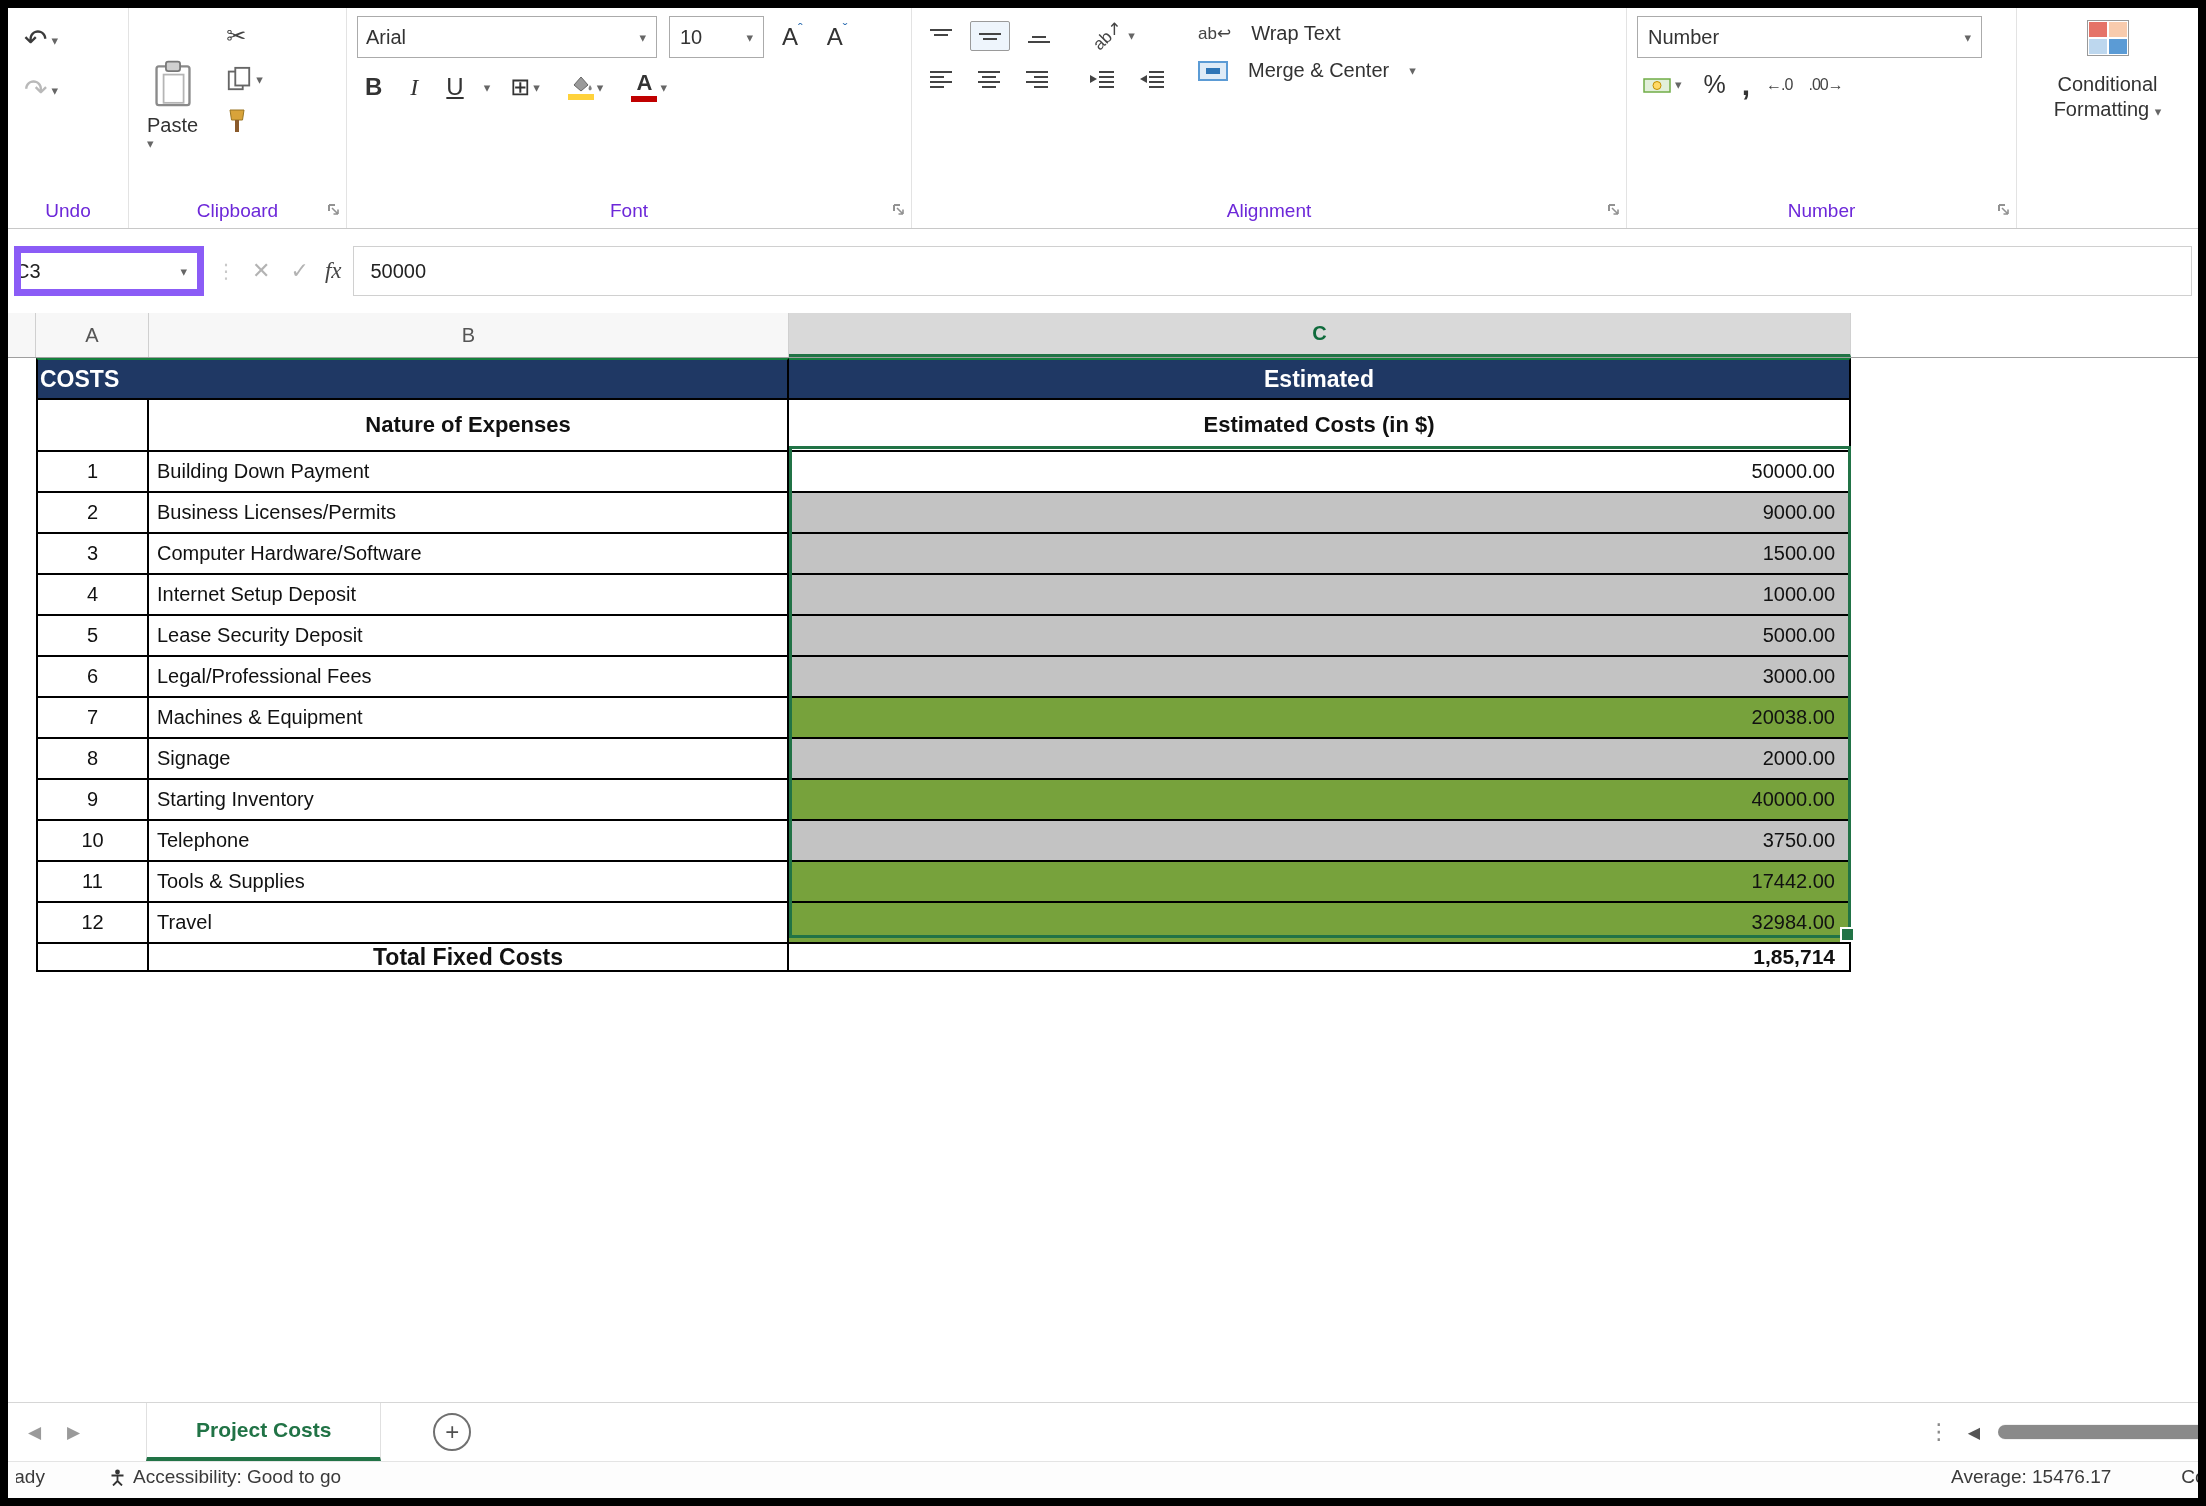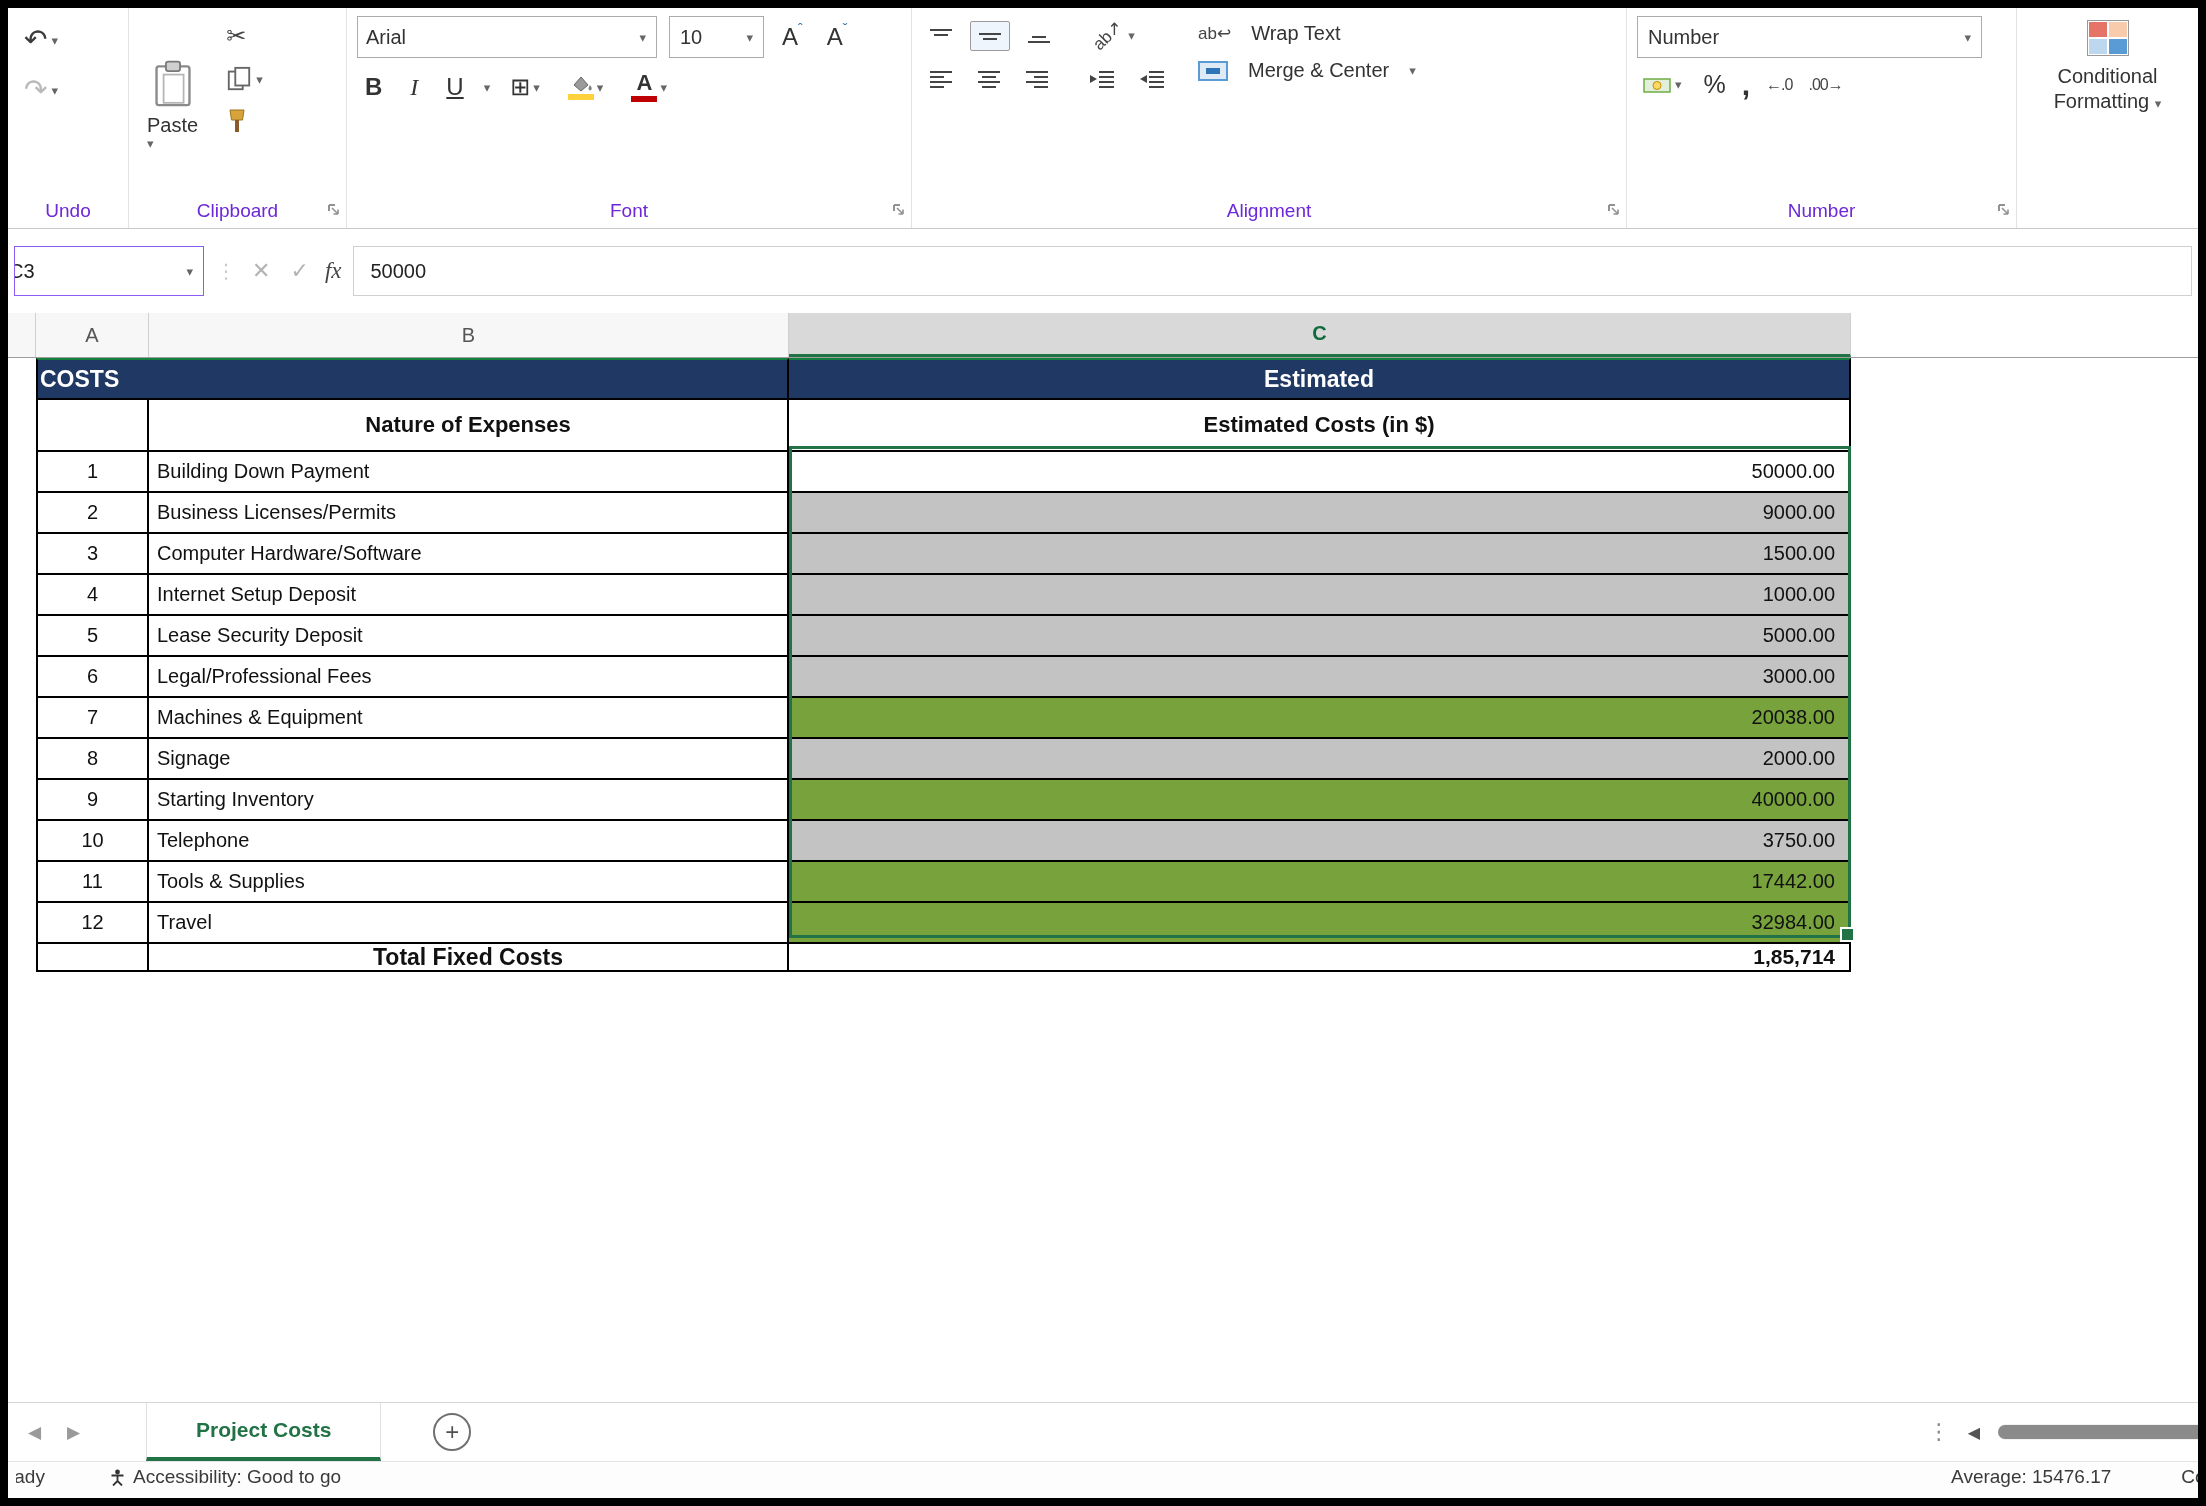--- a/index.html
+++ b/index.html
@@ -53,27 +53,27 @@
   .at-row{display:flex;align-items:center;gap:20px;font-size:20px;color:#333;}
   .orient{transform:rotate(-45deg);font-size:17px;color:#444;display:inline-block;}
   .g-number{width:390px;}
   .num-body{flex-direction:column;gap:12px;}
   .number-combo{width:345px;}
   .num-row2{display:flex;align-items:center;gap:16px;width:345px;}
   .num-sym{font-size:25px;color:#333;}
   .num-comma{font-size:30px;font-weight:bold;color:#333;line-height:.5;}
   .dec-btn{font-size:16px;color:#444;letter-spacing:-1px;}
   .g-cf{flex:1;min-width:0;}
-  .cf-body{flex-direction:column;align-items:center;justify-content:flex-start;gap:8px;padding-top:4px;overflow:hidden;}
+  .cf-body{flex-direction:column;align-items:center;justify-content:flex-start;gap:16px;padding-top:4px;overflow:hidden;}
   .cf-icon{display:grid;grid-template-columns:18px 18px;grid-template-rows:15px 15px;gap:2px;border:1px solid #999;padding:1px;}
   .cf-text{font-size:20px;color:#333;text-align:center;line-height:1.25;white-space:nowrap;}
 
   
   .fbar{height:84px;flex-shrink:0;display:flex;align-items:center;gap:12px;padding:0 6px;background:#fff;}
-  .namebox{width:190px;height:50px;box-sizing:border-box;border:1px solid #8b5cf6;display:flex;align-items:center;
+  .namebox{width:190px;height:50px;box-sizing:border-box;border:7px solid #8b5cf6;display:flex;align-items:center;
     padding:0 10px;font-size:20px;color:#222;overflow:hidden;}
   .namebox .val{display:inline-block;margin-left:-16px;}
   .namebox .caret{margin-left:auto;}
   .fbar-sep{color:#c9c9c9;font-size:20px;}
   .fbtn{font-size:22px;color:#b3b3b3;padding:0 4px;}
   .fx{font-family:"Liberation Serif",serif;font-style:italic;font-size:23px;color:#444;}
   .finput{flex:1;height:50px;box-sizing:border-box;border:1px solid #d0d0d0;display:flex;align-items:center;
     padding:0 16px;font-size:20px;color:#222;}
 
   

